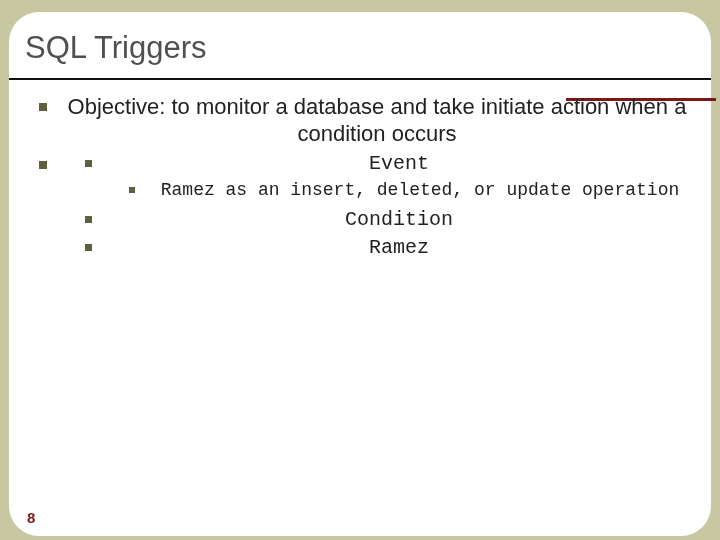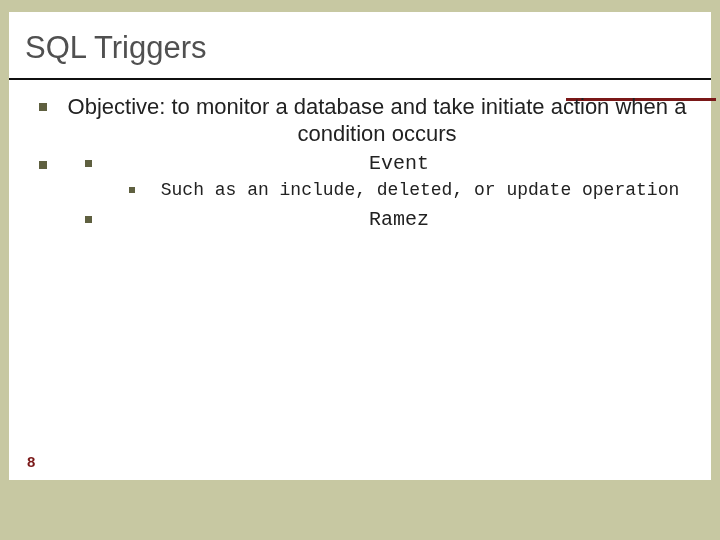--- a/index.html
+++ b/index.html
@@ -7,22 +7,23 @@
   body {
     background: #c7c8a2;
     font-family: Arial, Helvetica, sans-serif;
     position: relative;
   }
   .slide {
     position: absolute;
     left: 9px;
     top: 12px;
     width: 702px;
-    height: 468px;
+    height: 524px;
     background: #ffffff;
+    border-radius: 30px;
   }
   .title {
     font-size: 31px;
     color: #505050;
     padding: 18px 0 12px 16px;
     font-weight: 400;
   }
   .underline {
     width: 100%;
     height: 2px;
@@ -107,23 +108,26 @@
     <ul class="level1">
       <li>
         <span>Objective: to monitor a database and take initiate action when a condition occurs</span>
       </li>
       <li>
         <ul class="level2">
           <li>
             <span>Event</span>
             <ul class="level3">
               <li>
-                <span>Such as an include, deleted, or update operation</span>
+                <span>Ramez as an insert, deleted, or update operation</span>
               </li>
             </ul>
+          </li>
+          <li>
+            <span>Condition</span>
           </li>
           <li>
             <span>Ramez</span>
           </li>
         </ul>
       </li>
     </ul>
   </div>
 
   <div class="footer">

